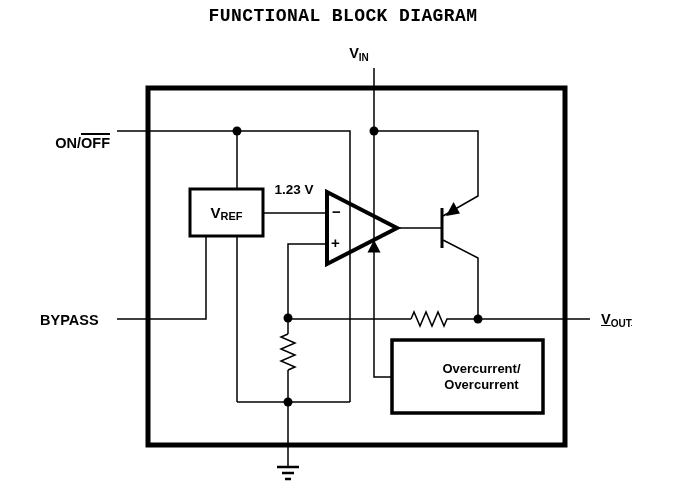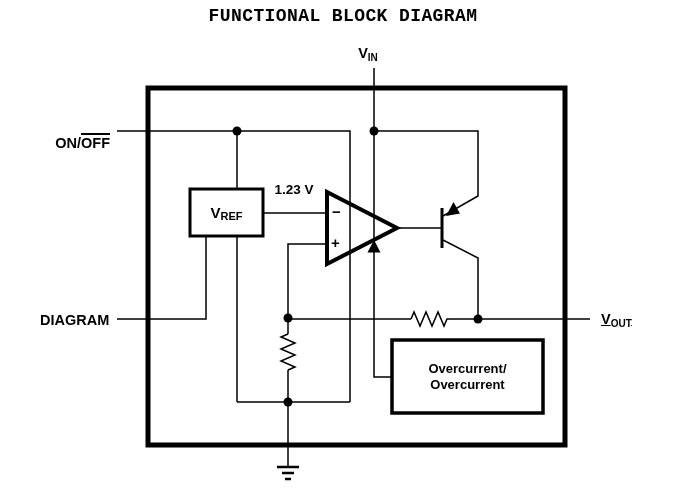--- a/index.html
+++ b/index.html
@@ -5,33 +5,33 @@
   html,body{margin:0;padding:0;background:#fff;}
   #canvas{position:relative;width:686px;height:489px;background:#ffffff;overflow:hidden;
           font-family:"Liberation Sans",sans-serif;}
   svg{position:absolute;left:0;top:0;}
   .lbl{position:absolute;color:#000;font-weight:bold;white-space:nowrap;
        font-family:"Liberation Sans",sans-serif;}
   .title{left:0;top:6px;width:686px;text-align:center;font-size:18px;letter-spacing:.4px;font-family:Liberation Mono, monospace;}
   .pin{font-size:14.5px;}
   .sub{font-size:10px;position:relative;top:3px;letter-spacing:0;}
   .ovl{text-decoration:overline;text-decoration-thickness:1.5px;}
-  .vin{left:340px;top:45px;width:56px;text-align:center;}
+  .vin{left:331px;top:45px;width:56px;text-align:center;}
   .onoff{left:38px;top:135px;width:72px;text-align:right;}
   .bypass{left:40px;top:312px;}
   .vout{left:601px;top:311px;text-decoration:underline;}
   .vrefbox{left:190px;top:189px;width:73px;height:47px;display:flex;align-items:center;
            justify-content:center;font-size:15px;}
   .vrefbox .sub{font-size:11px;}
   .refv{left:268px;top:182px;width:52px;text-align:center;font-size:13.5px;}
   .opamp-sign{font-size:15px;}
   .minus{left:332px;top:203px;}
   .plus{left:331px;top:234px;}
   .prot{left:392px;top:340px;width:151px;height:73px;display:flex;flex-direction:column;
-        align-items:center;justify-content:center;font-size:13px;line-height:16px;text-align:center;}
+        align-items:center;justify-content:center;font-size:13px;line-height:16px;text-align:center;padding-left:14px;}
 </style>
 </head>
 <body>
 
 <div id="canvas">
 
   <svg width="686" height="489" viewBox="0 0 686 489">
     <g stroke="#000" stroke-width="1.5" fill="none">
 
       <rect x="148" y="88" width="417" height="357" stroke-width="5"></rect>
@@ -96,21 +96,21 @@
       <polygon points="446,216 460,213.5 453.5,202"></polygon>
     </g>
   </svg>
 
   <div class="lbl title">FUNCTIONAL BLOCK DIAGRAM</div>
 
   <div class="lbl pin vin"><span>V</span><span class="sub">IN</span></div>
 
   <div class="lbl pin onoff"><span>ON/</span><span class="ovl">OFF</span></div>
 
-  <div class="lbl pin bypass">DIAGRAM</div>
+  <div class="lbl pin bypass">BYPASS</div>
 
   <div class="lbl pin vout"><span>V</span><span class="sub">OUT</span></div>
 
   <div class="lbl vrefbox">
       <span>V</span>
       <span class="sub">REF</span>
     </div>
 
   <div class="lbl refv">1.23 V</div>
 

